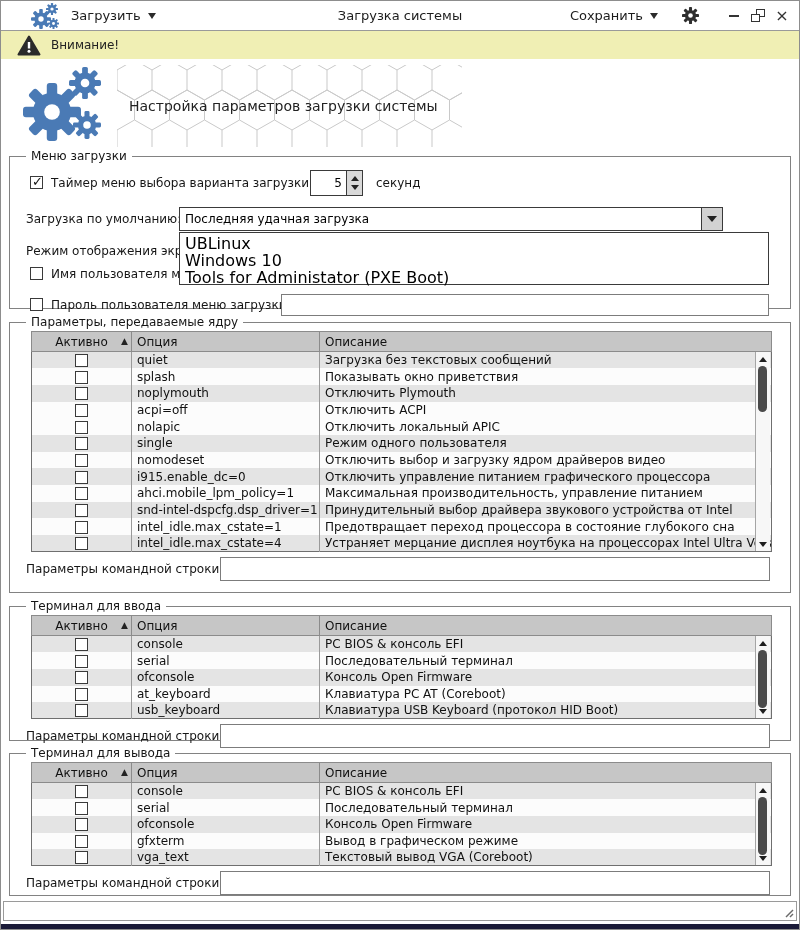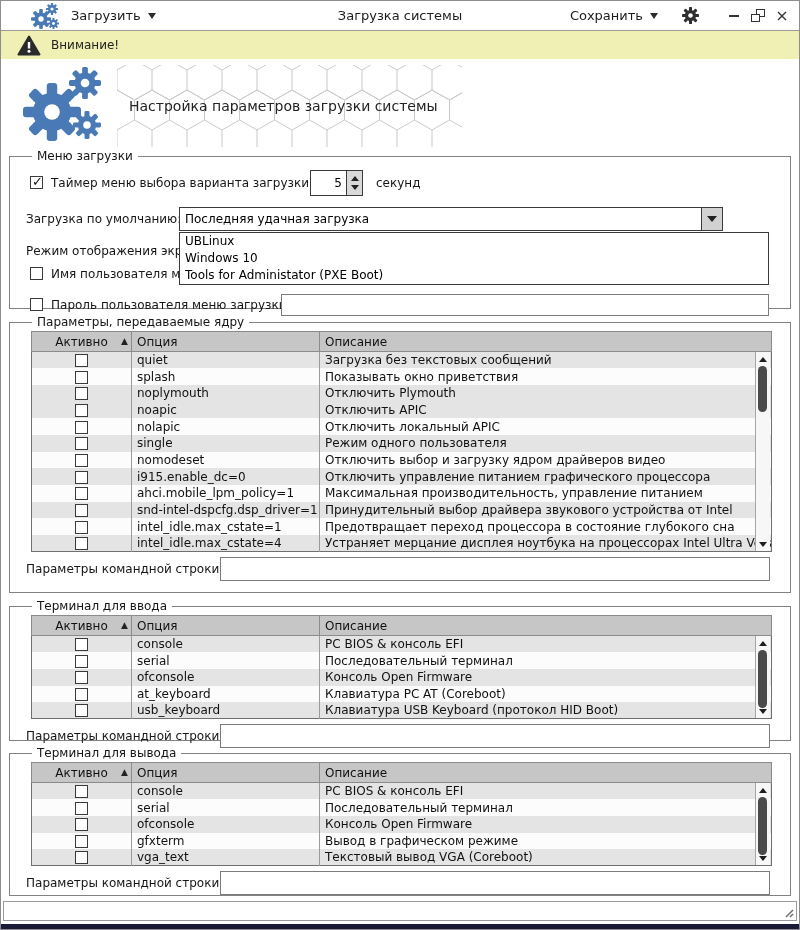--- a/index.html
+++ b/index.html
@@ -29,42 +29,42 @@
   .logorow{ margin:6px 0 0 0; height:82px; display:flex; align-items:center;}
   .gears-logo{ width:84px; height:78px; position:relative; margin-left:22px; flex:none;}
   .gears-logo .g1{ position:absolute; left:0; top:16px; width:58px; height:58px;}
   .gears-logo .g2{ position:absolute; left:46px; top:0; width:32px; height:32px;}
   .gears-logo .g3{ position:absolute; left:50px; top:44px; width:28px; height:28px;}
   .hexwrap{ position:relative; width:345px; height:82px; margin-left:10px; overflow:hidden;}
   .hexwrap svg.bg{ position:absolute; inset:0;}
   .hexwrap .htitle{ position:absolute; left:12px; top:33px; font-size:14px; color:#222; white-space:nowrap;}
   
   fieldset{ border:1px solid #828282; margin:0 8px; padding:0; position:relative; background:#fff;}
-  legend{ font-size:12px; color:#151515; margin-left:22px; padding:0 5px;}
+  legend{ font-size:12px; color:#151515; margin-left:16px; padding:0 5px;}
   .fs1{ margin-top:2px; height:160px;}
   .fs2{ margin-top:6px; height:278px;}
   .fs3{ margin-top:6px; height:142px;}
   .fs4{ margin-top:5px; height:150px;}
   .lbl{ font-size:12px; color:#161616; white-space:nowrap;}
   
   .cb{ display:inline-block; width:13px; height:13px; border:1px solid #3a3a3a; background:#fff; position:relative; flex:none;}
   .cb .mark{ position:absolute; left:1px; top:-3px; font-size:13px; font-weight:bold; color:#111;}
   
   .spin{ position:absolute; display:flex; height:26px;}
   .spin .val{ width:36px; height:26px; border:1px solid #3a3a3a; border-right:none; font-size:12px; text-align:right; padding-right:4px; outline:none;}
   .spin .btns{ width:17px; border:1px solid #3a3a3a; background:#d9d9d9; display:flex; flex-direction:column; align-items:center; justify-content:space-evenly;}
   .tri-up{ width:0;height:0;border:4px solid transparent;border-bottom:5px solid #222; margin-top:-2px;}
   .tri-dn{ width:0;height:0;border:4px solid transparent;border-top:5px solid #222; margin-bottom:-2px;}
   
   .combo{ position:absolute; left:169px; top:44px; width:544px; height:24px; border:1px solid #3a3a3a; background:#fff; display:flex;}
   .combo .cval{ flex:1; font-size:12px; padding:4px 0 0 5px; white-space:nowrap; overflow:hidden;}
   .combo .cbtn{ width:21px; background:#d2d2d2; border-left:1px solid #3a3a3a; display:flex; align-items:center; justify-content:center;}
   .combo .cbtn i{ width:0;height:0;border:5px solid transparent;border-top:6px solid #222; margin-top:5px;}
   .ddpopup{ position:absolute; left:169px; top:69px; width:590px; border:1px solid #3a3a3a; background:#fff; z-index:10;}
-  .dd-item{ font-size:12px; padding:1px 0 1px 5px; height:17px; white-space:nowrap;}
+  .dd-item{ font-size:16px; padding:1px 0 1px 5px; height:17px; white-space:nowrap;}
   .txtinput{ border:1px solid #7c7c7c; background:#fff; height:22px; font-size:12px; padding:0 4px; outline:none;}
   
   .twrap{ position:relative; width:740px; margin:2px 0 0 21px;}
   table.ptable{ border-collapse:collapse; table-layout:fixed; width:740px; border:1px solid #6f6f6f;}
   .ptable th{ height:20px; background:#c6c6c6; border:1px solid #8b8b8b; font-weight:normal; font-size:12px; color:#111; padding:0;}
   .ptable th.h-active{ position:relative; text-align:center;}
   .ptable th .sort{ position:absolute; right:3px; top:4px; font-size:9px; color:#222;}
   .ptable th.h-option,.ptable th.h-desc{ text-align:left; padding-left:5px;}
   .ptable td{ height:16.7px; font-size:12px; color:#111; padding:0; white-space:nowrap; overflow:hidden;}
   .ptable td.c-active{ text-align:center;}
@@ -256,24 +256,24 @@
             <tr class="even">
               <td class="c-active"><span class="cb"></span></td>
               <td class="c-option">splash</td>
               <td class="c-desc">Показывать окно приветствия</td>
             </tr>
             <tr class="odd">
               <td class="c-active"><span class="cb"></span></td>
               <td class="c-option">noplymouth</td>
               <td class="c-desc">Отключить Plymouth</td>
             </tr>
-            <tr class="odd">
-              <td class="c-active"><span class="cb"></span></td>
-              <td class="c-option">noapic</td>
-              <td class="c-desc">Отключить APIC</td>
+            <tr class="even">
+              <td class="c-active"><span class="cb"></span></td>
+              <td class="c-option">acpi=off</td>
+              <td class="c-desc">Отключить ACPI</td>
             </tr>
             <tr class="even">
               <td class="c-active"><span class="cb"></span></td>
               <td class="c-option">nolapic</td>
               <td class="c-desc">Отключить локальный APIC</td>
             </tr>
             <tr class="odd">
               <td class="c-active"><span class="cb"></span></td>
               <td class="c-option">single</td>
               <td class="c-desc">Режим одного пользователя</td>

